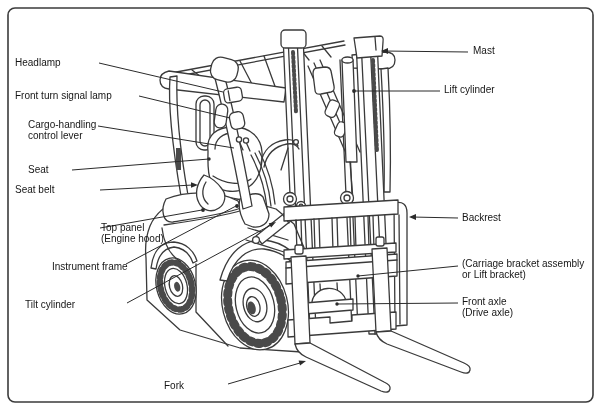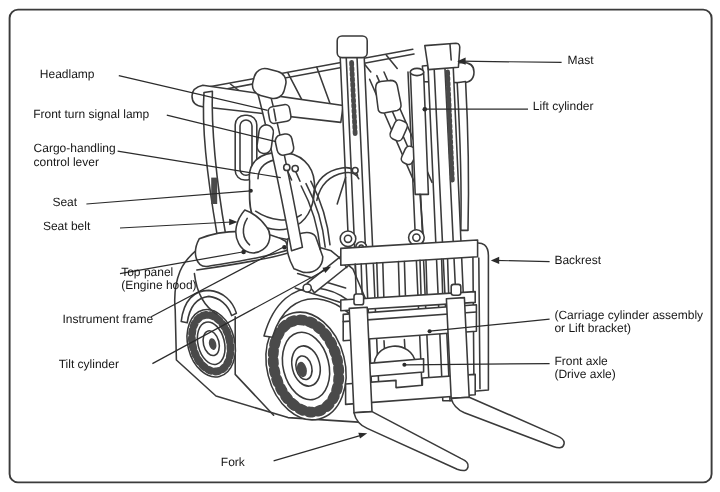--- a/index.html
+++ b/index.html
@@ -5,21 +5,21 @@
   html,body{margin:0;padding:0;background:#fff;}
   #stage{
     position:relative;width:600px;height:410px;background:#fff;overflow:hidden;
     font-family:"Liberation Sans","DejaVu Sans",sans-serif;color:#161616;
   }
   #art{position:absolute;left:0;top:0;}
   .lbl{
     position:absolute;font-size:10px;line-height:10.5px;color:#161616;
     letter-spacing:0px;white-space:nowrap;
   }
-  .lbl.r{text-align:center;}
+  .lbl.r{text-align:left;}
   .code{
     position:absolute;font-size:9px;color:#161616;text-align:right;margin-top:46px;
   }
 </style>
 </head>
 <body>
 
 <div id="stage">
 
   <svg id="art" width="600" height="410" viewBox="0 0 600 410">
@@ -211,21 +211,21 @@
     <div>(Engine hood)</div>
   </div>
   <div class="lbl" style="left:52px;top:262px;">Instrument frame</div>
   <div class="lbl r" style="left:25px;top:300px;width:98px;">Tilt cylinder</div>
   <div class="lbl r" style="left:164px;top:381px;width:60px;">Fork</div>
 
   <div class="lbl" style="left:473px;top:46px;">Mast</div>
   <div class="lbl" style="left:444px;top:85px;">Lift cylinder</div>
   <div class="lbl" style="left:462px;top:213px;">Backrest</div>
   <div class="lbl" style="left:462px;top:259px;">
-    <div>(Carriage cylinder assembly</div>
+    <div>(Carriage bracket assembly</div>
     <div>or Lift bracket)</div>
   </div>
   <div class="lbl" style="left:462px;top:297px;">
     <div>Front axle</div>
     <div>(Drive axle)</div>
   </div>
 
   <div class="code" style="left:502px;top:392px;width:90px;">BTE1567</div>
 </div>
 

